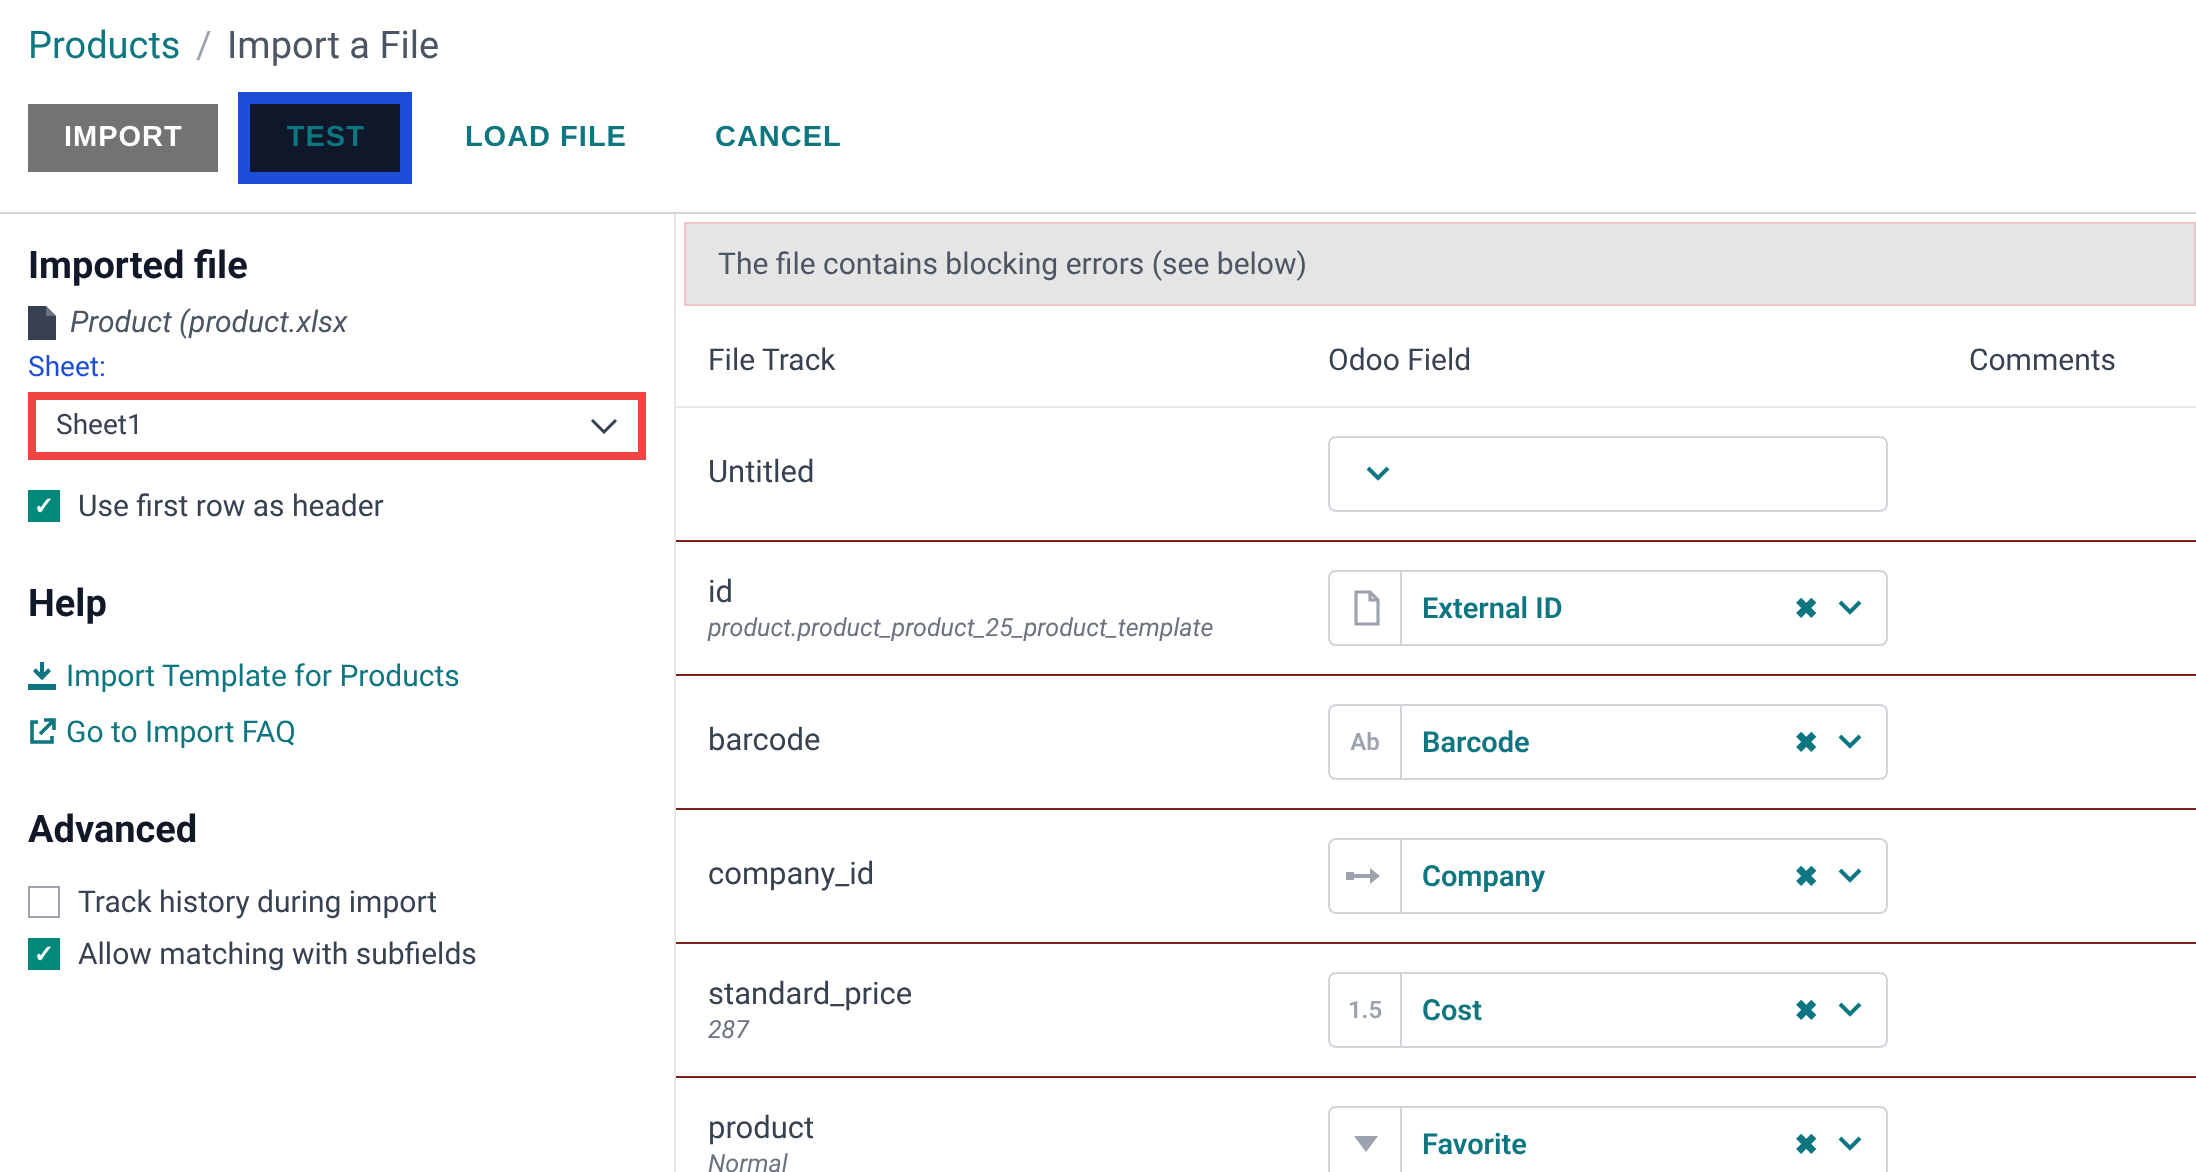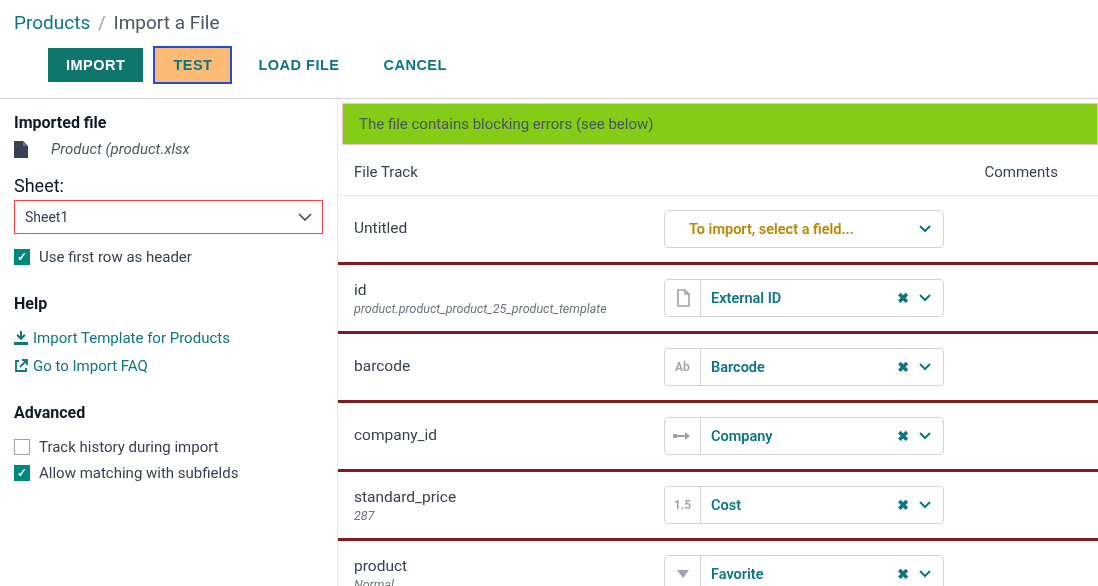--- a/index.html
+++ b/index.html
@@ -27,60 +27,59 @@
     .btn {
       border: none;
       background: none;
       font-size: 14.5px;
       font-weight: 600;
       cursor: pointer;
       padding: 9px 18px;
       letter-spacing: 0.5px;
     }
     .btn-primary {
-      background: #0f766e;
+      background: #737373;
       color: #fff;
-      margin-left: 34px;
     }
     .btn-text {
       color: #0d7680;
     }
     .btn-highlight {
-      border: 2px solid #1d4ed8;
+      border: 6px solid #1d4ed8;
       margin-left: 10px;
-      background: #fdba74;
+      background: #0f172a;
     }
     .btn-text.no-highlight { margin-left: 8px; }
 
     .main { display: flex; }
     .sidebar {
       width: 338px;
       padding: 14px;
       border-right: 1px solid #e5e7eb;
     }
     .sidebar h2 {
-      font-size: 16px;
+      font-size: 19px;
       font-weight: 700;
       color: #111827;
       margin-bottom: 8px;
     }
     .file-row {
       display: flex;
       align-items: center;
-      gap: 23px;
-      margin-bottom: 17px;
+      gap: 7px;
+      margin-bottom: 6px;
       font-style: italic;
       color: #4b5563;
       font-size: 15px;
     }
     .file-icon { width: 14px; height: 17px; }
-    .field-label { font-size: 18px; color: #0f172a; margin-bottom: 4px; }
+    .field-label { font-size: 14px; color: #1d4ed8; margin-bottom: 4px; }
     .select-wrap {
       position: relative;
-      border: 1px solid #ef4444;
+      border: 4px solid #ef4444;
       height: 34px;
       display: flex;
       align-items: center;
       padding: 0 10px;
       margin-bottom: 14px;
       cursor: pointer;
     }
     .select-caret {
       position: absolute;
       right: 10px;
@@ -121,42 +120,42 @@
       gap: 5px;
       color: #0d7680;
       font-size: 15px;
       margin-bottom: 10px;
       cursor: pointer;
     }
     .link-row svg { flex-shrink: 0; }
 
     .content { flex: 1; }
     .alert {
-      background: #84cc16;
+      background: #e5e5e5;
       border: 1px solid #f1c2c7;
       padding: 11px 16px;
       font-size: 15px;
       color: #4b5563;
       margin: 4px 0 4px 4px;
     }
     .cols-header {
       display: flex;
       padding: 14px 16px 14px;
       font-size: 15px;
       color: #374151;
       border-bottom: 1px solid #e5e7eb;
     }
     .col-file { flex: 0 0 310px; }
     .col-odoo { flex: 0 0 310px; }
     .col-comments { flex: 1; }
     .map-row {
       display: flex;
       align-items: center;
       padding: 14px 16px;
-      border-bottom: 3px solid #7f1d1d;
+      border-bottom: 1px solid #7f1d1d;
       min-height: 62px;
     }
     .map-row .file-col { flex: 0 0 310px; display:flex; flex-direction: column; justify-content: center; }
     .map-row .file-col .name { font-size: 15.5px; color: #374151; margin-bottom: 2px; }
     .map-row .file-col .sample { font-size: 12.5px; font-style: italic; color: #6b7280; }
     .map-row .field-col { flex: 0 0 280px; }
     .field-picker {
       border: 1px solid #d1d5db;
       border-radius: 4px;
       height: 38px;
@@ -265,31 +264,31 @@
         <span class="checkbox checked"></span>
         <span>Allow matching with subfields</span>
       </label>
     </div>
   </div>
 
   <div class="content">
     <div class="alert">The file contains blocking errors (see below)</div>
     <div class="cols-header">
       <div class="col-file">File Track</div>
+      <div class="col-odoo">Odoo Field</div>
       <div class="col-comments" style="text-align:right; padding-right: 24px;">Comments</div>
     </div>
     <div id="rows">
         <div class="map-row">
           <div class="file-col">
             <div class="name">Untitled</div>
           </div>
           <div class="field-col">
             <div class="field-picker">
               <div class="field-icon-slot empty"></div>
-              <div class="field-text placeholder">To import, select a field...</div>
               <span class="field-caret">
                 <svg width="12" height="8" viewBox="0 0 12 8">
                   <path d="M1 1l5 5 5-5" stroke="#0d7680" stroke-width="2" fill="none"></path>
                 </svg>
               </span>
             </div>
           </div>
         </div>
         <div class="map-row">
           <div class="file-col">

